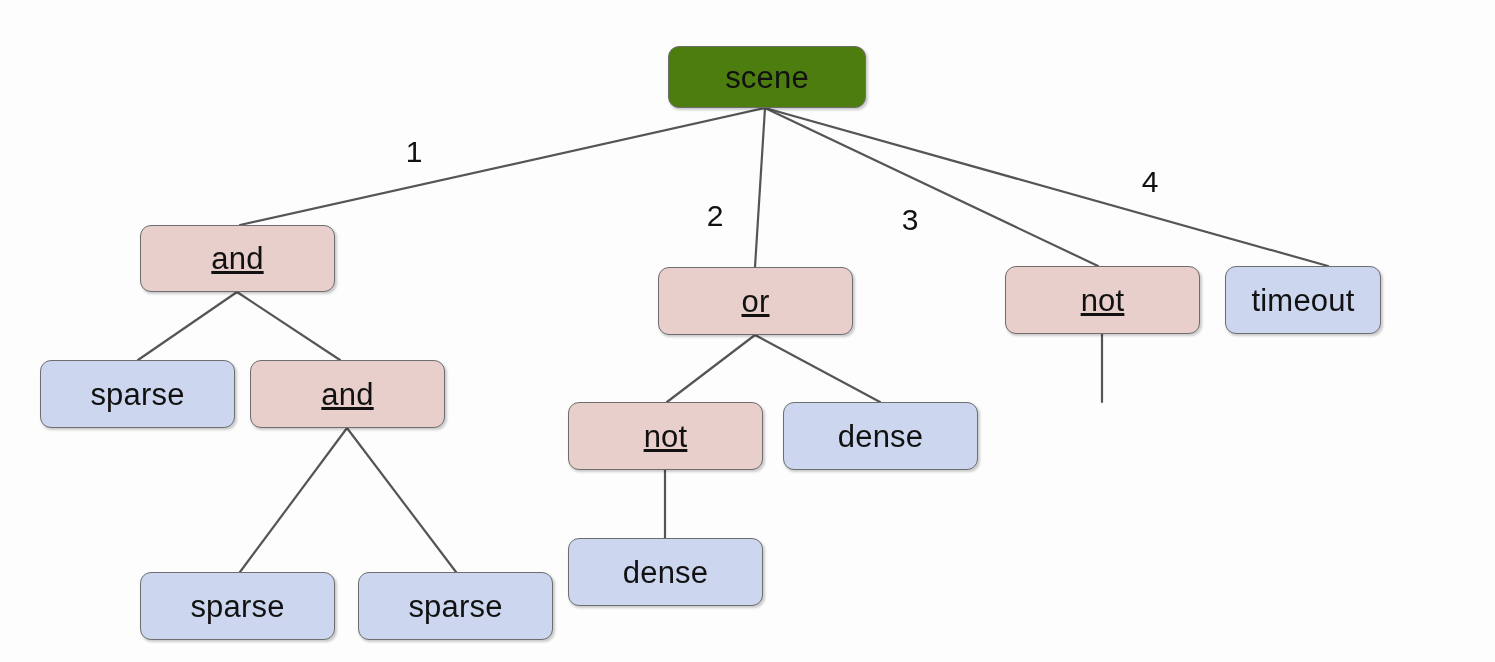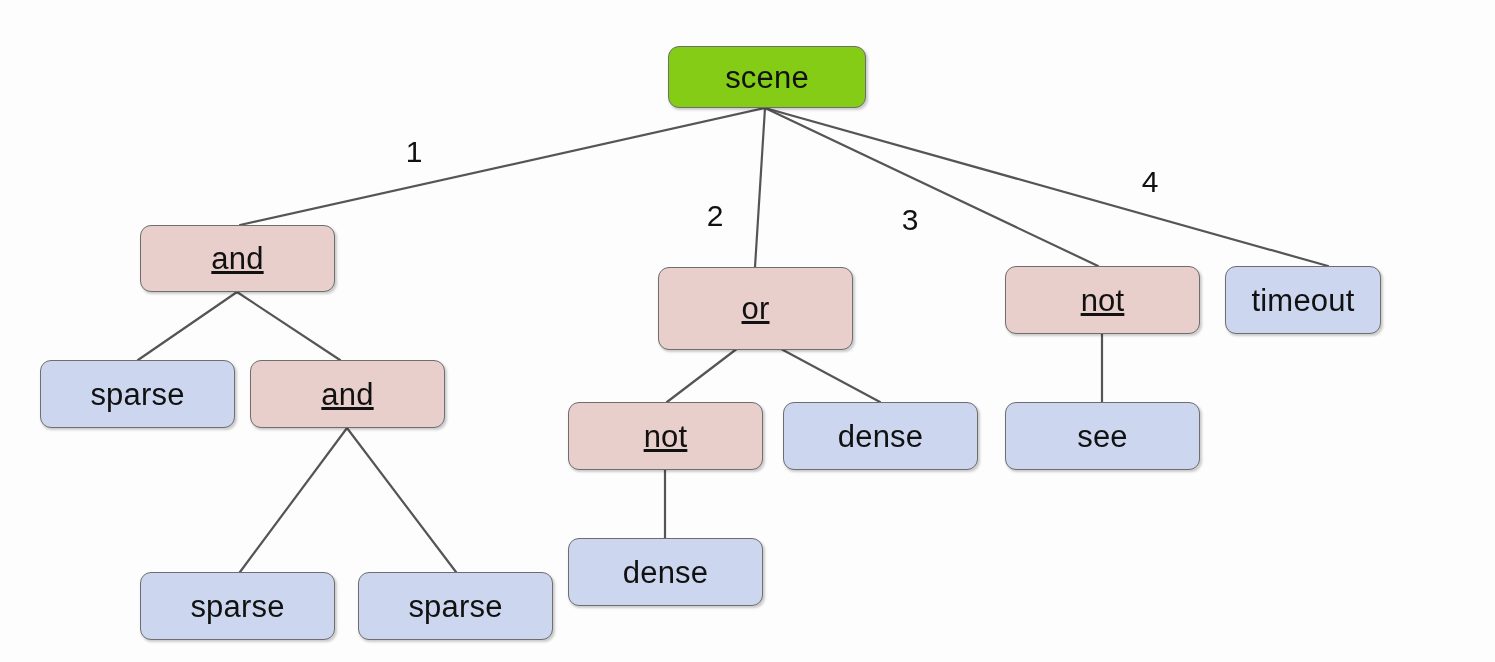--- a/index.html
+++ b/index.html
@@ -63,30 +63,29 @@
       <line x1="765" y1="108" x2="1328" y2="266" stroke="#555555" stroke-width="2.2" stroke-linecap="round"></line>
       <line x1="237" y1="292" x2="138" y2="360" stroke="#555555" stroke-width="2.2" stroke-linecap="round"></line>
       <line x1="237" y1="292" x2="340" y2="360" stroke="#555555" stroke-width="2.2" stroke-linecap="round"></line>
       <line x1="347" y1="428" x2="240" y2="572" stroke="#555555" stroke-width="2.2" stroke-linecap="round"></line>
       <line x1="347" y1="428" x2="456" y2="572" stroke="#555555" stroke-width="2.2" stroke-linecap="round"></line>
       <line x1="755" y1="335" x2="667" y2="402" stroke="#555555" stroke-width="2.2" stroke-linecap="round"></line>
       <line x1="755" y1="335" x2="880" y2="402" stroke="#555555" stroke-width="2.2" stroke-linecap="round"></line>
       <line x1="665" y1="470" x2="665" y2="538" stroke="#555555" stroke-width="2.2" stroke-linecap="round"></line>
       <line x1="1102" y1="334" x2="1102" y2="402" stroke="#555555" stroke-width="2.2" stroke-linecap="round"></line>
     </svg>
-<div class="node node-root" style="left: 668px; top: 46px; width: 198px; height: 62px; background: #84cc16; border-color: rgb(110, 110, 110);">scene</div>
+<div class="node node-root" style="left: 668px; top: 46px; width: 198px; height: 62px; background: #4d7c0f; border-color: rgb(110, 110, 110);">scene</div>
     <div class="node node-op" style="left: 140px; top: 225px; width: 195px; height: 67px; background: rgb(232, 207, 204); border-color: rgb(110, 110, 110);">and</div>
-    <div class="node node-op" style="left: 658px; top: 267px; width: 195px; height: 83px; background: rgb(232, 207, 204); border-color: rgb(110, 110, 110);">or</div>
+    <div class="node node-op" style="left: 658px; top: 267px; width: 195px; height: 68px; background: rgb(232, 207, 204); border-color: rgb(110, 110, 110);">or</div>
     <div class="node node-op" style="left: 1005px; top: 266px; width: 195px; height: 68px; background: rgb(232, 207, 204); border-color: rgb(110, 110, 110);">not</div>
     <div class="node node-leaf" style="left: 1225px; top: 266px; width: 156px; height: 68px; background: rgb(204, 215, 239); border-color: rgb(110, 110, 110);">timeout</div>
     <div class="node node-leaf" style="left: 40px; top: 360px; width: 195px; height: 68px; background: rgb(204, 215, 239); border-color: rgb(110, 110, 110);">sparse</div>
     <div class="node node-op" style="left: 250px; top: 360px; width: 195px; height: 68px; background: rgb(232, 207, 204); border-color: rgb(110, 110, 110);">and</div>
     <div class="node node-op" style="left: 568px; top: 402px; width: 195px; height: 68px; background: rgb(232, 207, 204); border-color: rgb(110, 110, 110);">not</div>
     <div class="node node-leaf" style="left: 783px; top: 402px; width: 195px; height: 68px; background: rgb(204, 215, 239); border-color: rgb(110, 110, 110);">dense</div>
-    <div class="node node-leaf" style="left: 1005px; top: 402px; width: 195px; height: 68px; background: rgb(204, 215, 239); border-color: rgb(110, 110, 110);">see</div>
     <div class="node node-leaf" style="left: 568px; top: 538px; width: 195px; height: 68px; background: rgb(204, 215, 239); border-color: rgb(110, 110, 110);">dense</div>
     <div class="node node-leaf" style="left: 140px; top: 572px; width: 195px; height: 68px; background: rgb(204, 215, 239); border-color: rgb(110, 110, 110);">sparse</div>
     <div class="node node-leaf" style="left: 358px; top: 572px; width: 195px; height: 68px; background: rgb(204, 215, 239); border-color: rgb(110, 110, 110);">sparse</div>
     <div class="edge-label" style="left: 414px; top: 152px;">1</div>
     <div class="edge-label" style="left: 715px; top: 216px;">2</div>
     <div class="edge-label" style="left: 910px; top: 220px;">3</div>
     <div class="edge-label" style="left: 1150px; top: 182px;">4</div>
   </div>
 
 </body></html>

